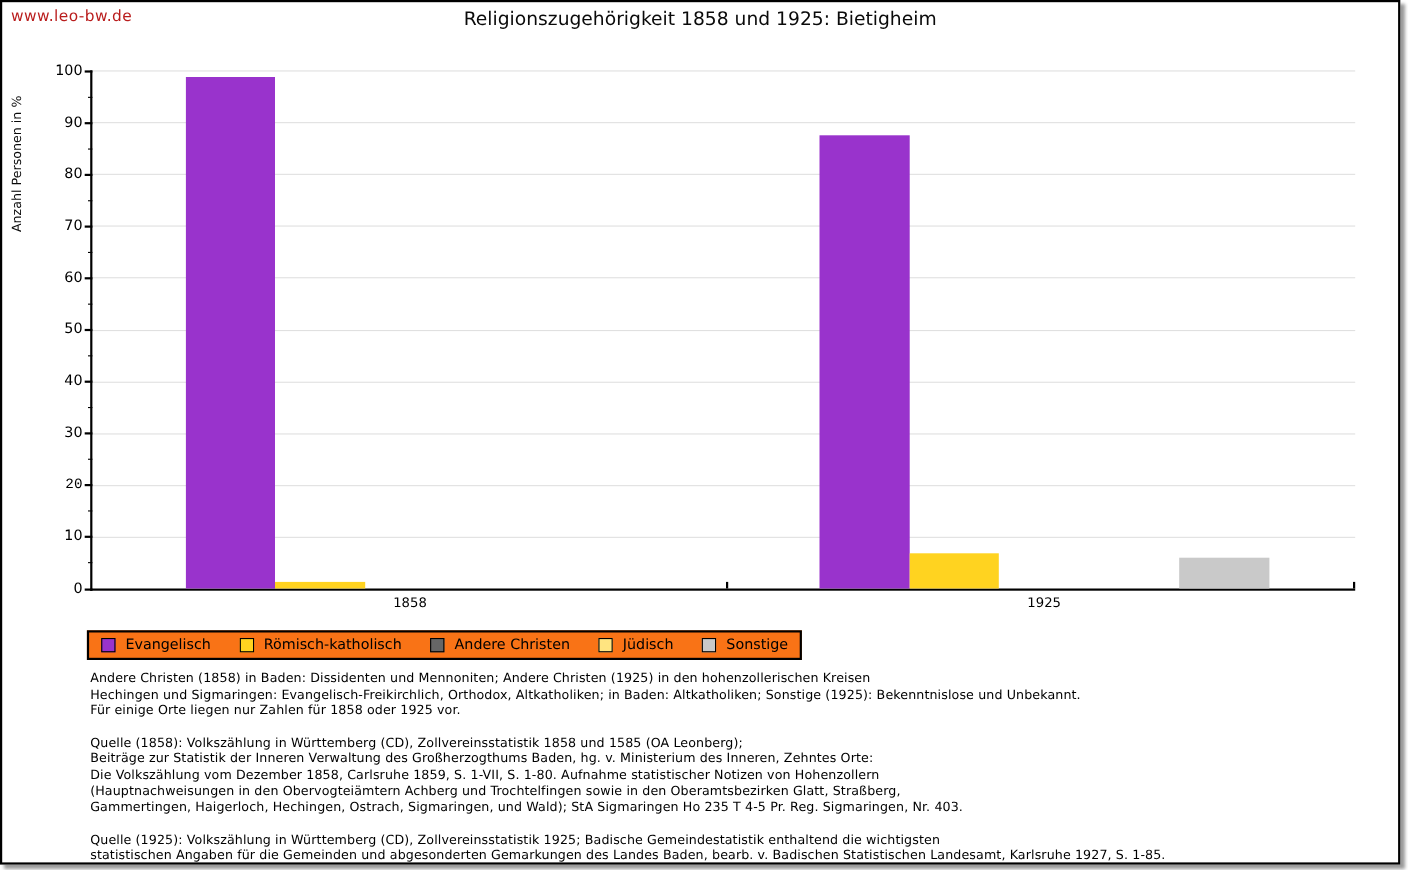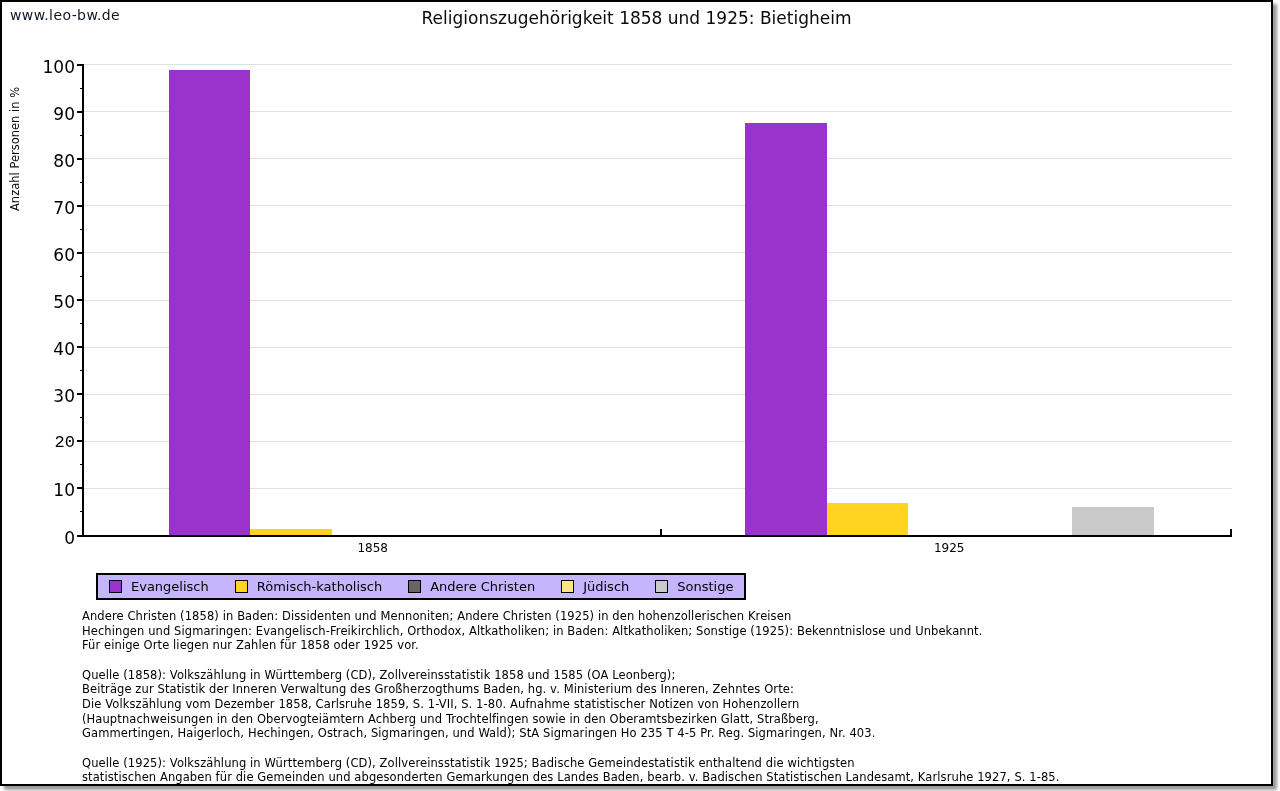--- a/index.html
+++ b/index.html
@@ -1,31 +1,31 @@
 <!DOCTYPE html>
 <html><head>
 <meta charset="utf-8">
 <style>
   * { margin:0; padding:0; box-sizing:border-box; }
   html,body { width:1280px; height:791px; background:#fff;
     font-family:"DejaVu Sans", "Liberation Sans", sans-serif; }
   body { position:relative; overflow:hidden; }
   .frame { position:absolute; left:0; top:0; width:1273px; height:786px;
     background:#fff; border:2px solid #000; box-shadow:4px 4px 3px #9a9a9a; }
-  .watermark { position:absolute; left:8px; top:5px; font-size:14px; color:#0f172a; letter-spacing:.4px; }
+  .watermark { position:absolute; left:8px; top:5px; font-size:14px; color:#b91c1c; letter-spacing:.4px; }
   .title { position:absolute; left:0; top:6px; width:100%; text-align:center; font-size:17px; color:#0a0a0a; }
   .ylabel { position:absolute; left:6px; top:209px; transform-origin:0 0; transform:rotate(-90deg);
     font-size:11.5px; white-space:nowrap; color:#0a0a0a; }
   .gridline { position:absolute; height:1px; background:#e0e0e0; }
   .ytick, .axis, .xtick { position:absolute; background:#000; }
-  .yticklabel { position:absolute; width:36px; text-align:right; font-size:17px; color:#000; }
+  .yticklabel { position:absolute; width:36px; text-align:right; font-size:13px; color:#000; }
   .bar { position:absolute; }
   .catlabel { position:absolute; width:80px; text-align:center; font-size:12px; color:#000; }
-  .legend { position:absolute; left:94px; top:571px; display:inline-flex; align-items:center;
-    gap:26px; border:2px solid #000; background:#c4b5fd; padding:4px 11px; font-size:13px; color:#000; }
+  .legend { position:absolute; left:77px; top:571px; display:inline-flex; align-items:center;
+    gap:26px; border:2px solid #000; background:#f97316; padding:4px 11px; font-size:13px; color:#000; }
   .legend-item { display:flex; align-items:center; gap:9px; white-space:nowrap; }
   .swatch { width:13px; height:13px; border:1px solid #000; flex:0 0 auto; }
   .notes { position:absolute; left:80px; top:607px; font-size:11.5px; line-height:14.6px;
     color:#000; letter-spacing:.1px; white-space:nowrap; }
   .note-block { margin-bottom:15px; }
 </style>
 </head>
 <body>
 
 <div class="frame" id="frame">

